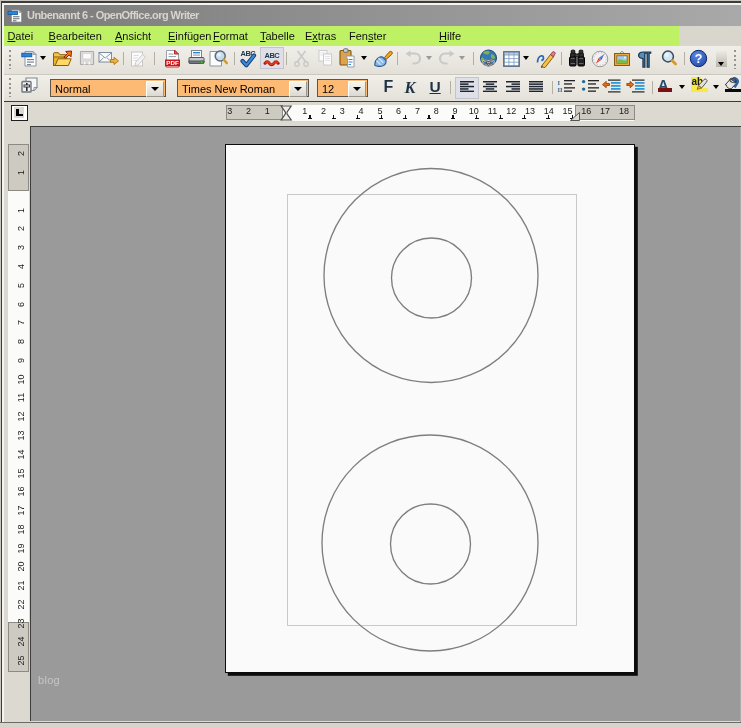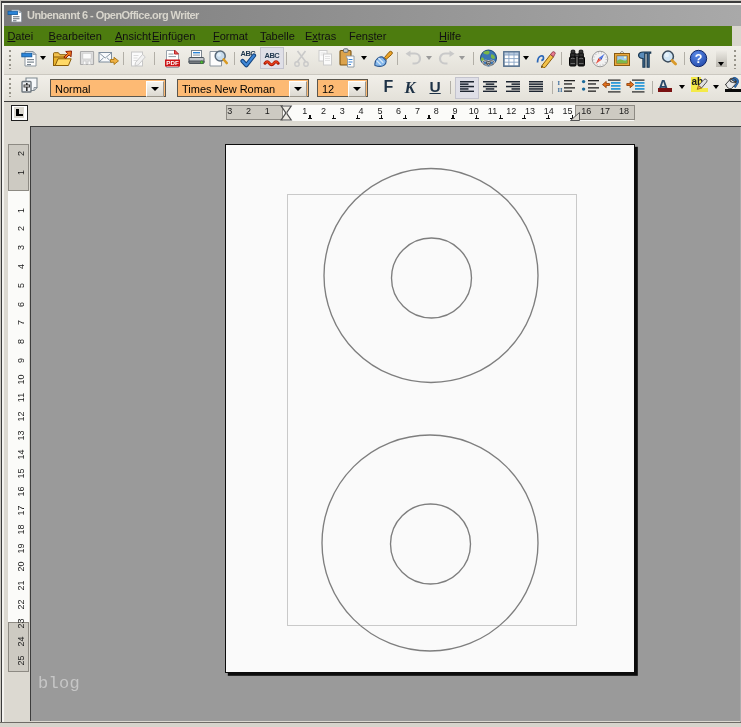--- a/index.html
+++ b/index.html
@@ -10,39 +10,39 @@
 #topline1{top:0;left:0;width:741px;height:1px;background:#c9c6bf;}
 #topline2{top:1px;left:0;width:741px;height:1.5px;background:#3c3c3c;}
 #topline3{top:2.5px;left:0;width:741px;height:2px;background:#f4f3ef;}
 #leftline1{top:0;left:0;width:1px;height:727px;background:#c9c6bf;}
 #leftline2{top:1px;left:1px;width:1.2px;height:726px;background:#3c3c3c;}
 #leftline3{top:2.5px;left:2.2px;width:2px;height:724px;background:#f4f3ef;}
 
 #title{top:4.5px;left:4px;width:737px;height:21px;background:linear-gradient(90deg,#7b7b7b,#a9a9a9);}
 #titletext{top:9px;left:27px;font-size:11px;font-weight:bold;color:#d8d5cc;letter-spacing:-0.55px;}
 
-#menu{top:25.5px;left:4px;width:728px;height:20px;background:#4d7c0f;}
+#menu{top:25.5px;left:4px;width:675px;height:20px;background:#bef264;}
 .mi{position:absolute;top:4px;font-size:11px;color:#111;}
 
 #tb1{top:45.5px;left:4px;width:737px;height:28px;background:linear-gradient(#f1efe9,#e3e0d8);}
 #tb2{top:73.5px;left:4px;width:737px;height:27px;background:linear-gradient(#f1efe9,#e3e0d8);border-top:1px solid #cbc8c0;}
 .sep{position:absolute;width:1px;height:13px;background:#b2afa7;}
 .hnd{position:absolute;width:2px;background-image:repeating-linear-gradient(to bottom,#97948a 0,#97948a 2px,transparent 2px,transparent 4.5px);}
 .dd{position:absolute;width:0;height:0;border-left:3.5px solid transparent;border-right:3.5px solid transparent;border-top:4px solid #000;}
 .ic{position:absolute;}
 
 #rr{top:100.5px;left:4px;width:737px;height:25px;background:#dcd9d1;border-top:1.2px solid #3c3c3c;}
 
 #doc{top:125.7px;left:4px;width:737px;height:596.3px;background:#dcd9d1;}
 #canvas{position:absolute;top:-0.2px;left:25.8px;width:711.2px;height:594.5px;background:#9a9a9a;border-top:1.2px solid #3c3c3c;border-left:1.2px solid #3c3c3c;}
 #botbar{top:722px;left:0;width:741px;height:5px;background:#d7d4cc;border-top:1px solid #6e6b66;}
 
 #page{top:143.5px;left:225px;width:407.5px;height:527.5px;background:#fafafa;border:1px solid #0c0c0c;box-shadow:2.8px 2.8px 0 0 #0c0c0c;}
 #bounds{position:absolute;left:61px;top:49.5px;width:288px;height:430px;border:1px solid #c9c9c9;}
-#blog{top:674px;left:38px;font-size:17px;color:#c6c6c6;letter-spacing:0.3px;font-family:Liberation Mono, monospace;}
+#blog{top:674px;left:38px;font-size:11px;color:#c6c6c6;letter-spacing:0.3px;}
 
 .rbox{position:absolute;background:#cdcac2;border:1px solid #8d8a83;}
 .rwhite{position:absolute;background:#fbfbf9;}
 .rnum{position:absolute;top:4.5px;font-size:9px;color:#1a1a1a;width:10px;text-align:center;}
 .rnumv{position:absolute;left:9.5px;font-size:9px;color:#1a1a1a;width:14px;height:11px;text-align:center;transform:rotate(-90deg);}
 .tk{position:absolute;top:16px;width:4px;height:1.4px;background:#111;}
 .tk2{position:absolute;top:13.5px;width:1.4px;height:2.5px;background:#111;}
 
 .combo{position:absolute;top:79px;height:18px;background:#fdba74;border:1px solid #5a564d;box-sizing:border-box;}
 .combo .tx{position:absolute;left:4px;top:2.5px;font-size:11px;color:#000;}
@@ -59,21 +59,21 @@
 <div class="abs" id="leftline1"></div>
 <div class="abs" id="leftline2"></div>
 <div class="abs" id="leftline3"></div>
 <div class="abs" style="left:4.2px;top:100.5px;width:1.3px;height:621.5px;background:#3c3c3c;"></div>
 <div class="abs" id="title"></div>
 <div class="abs" id="titletext">Unbenannt 6 - OpenOffice.org Writer</div>
 <div class="abs" id="menu">
 <span class="mi" style="left:3.4px;"><span class="u">D</span>atei</span>
 <span class="mi" style="left:44.6px;"><span class="u">B</span>earbeiten</span>
 <span class="mi" style="left:111px;"><span class="u">A</span>nsicht</span>
-<span class="mi" style="left:148px;"><span class="u">E</span>infügen</span>
+<span class="mi" style="left:164px;"><span class="u">E</span>infügen</span>
 <span class="mi" style="left:209px;"><span class="u">F</span>ormat</span>
 <span class="mi" style="left:256px;"><span class="u">T</span>abelle</span>
 <span class="mi" style="left:301px;">E<span class="u">x</span>tras</span>
 <span class="mi" style="left:345px;">Fen<span class="u">s</span>ter</span>
 <span class="mi" style="left:394px;padding-left:41px;"><span class="u">H</span>ilfe</span>
 </div>
 <div class="abs" id="tb1"></div>
 <div class="abs" id="tb2"></div>
 
 <svg class="abs" style="left:7px;top:7px;" width="17" height="17" viewBox="0 0 17 17">

